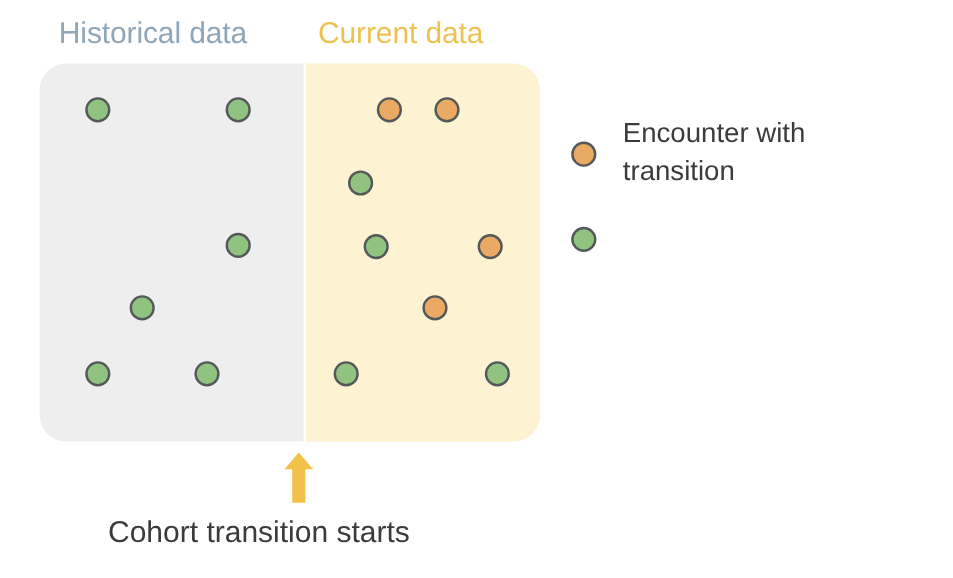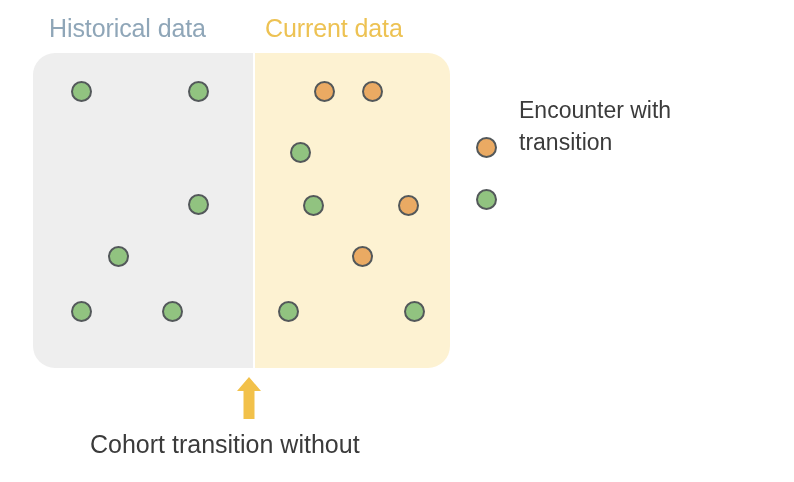--- a/index.html
+++ b/index.html
@@ -94,21 +94,21 @@
   
   #legend {
     position: absolute;
     left: 476px;
     top: 94px;
     width: 310px;
   }
   .legend-row {
     position: relative;
     display: flex;
-    align-items: flex-end;
+    align-items: center;
     margin-bottom: 26px;
   }
   .legend-swatch {
     flex: 0 0 auto;
     width: 21px;
     height: 21px;
     border-radius: 50%;
     box-sizing: border-box;
     border: 2px solid #53585a;
     margin-top: 5px;
@@ -148,21 +148,21 @@
       <div class="dot orange" style="left: 397.5px; top: 194.5px; background: rgb(234, 170, 99);"></div>
       <div class="dot orange" style="left: 351.5px; top: 245.5px; background: rgb(234, 170, 99);"></div>
       <div class="dot green" style="left: 277.5px; top: 300.5px; background: rgb(145, 195, 128);"></div>
       <div class="dot green" style="left: 403.5px; top: 300.5px; background: rgb(145, 195, 128);"></div>
     </div>
 
   <svg id="transition-arrow" viewBox="0 0 26 44">
     <polygon points="13,1 25,15 18.5,15 18.5,43 7.5,43 7.5,15 1,15" fill="#f2c14a"></polygon>
   </svg>
 
-  <div id="caption">Cohort transition without</div>
+  <div id="caption">Cohort transition starts</div>
 
   <div id="legend">
     <div class="legend-row">
       <span class="legend-swatch orange"></span>
       <span class="legend-label">Encounter with transition</span>
     </div>
     <div class="legend-row">
       <span class="legend-swatch green"></span>
     </div>
   </div>

